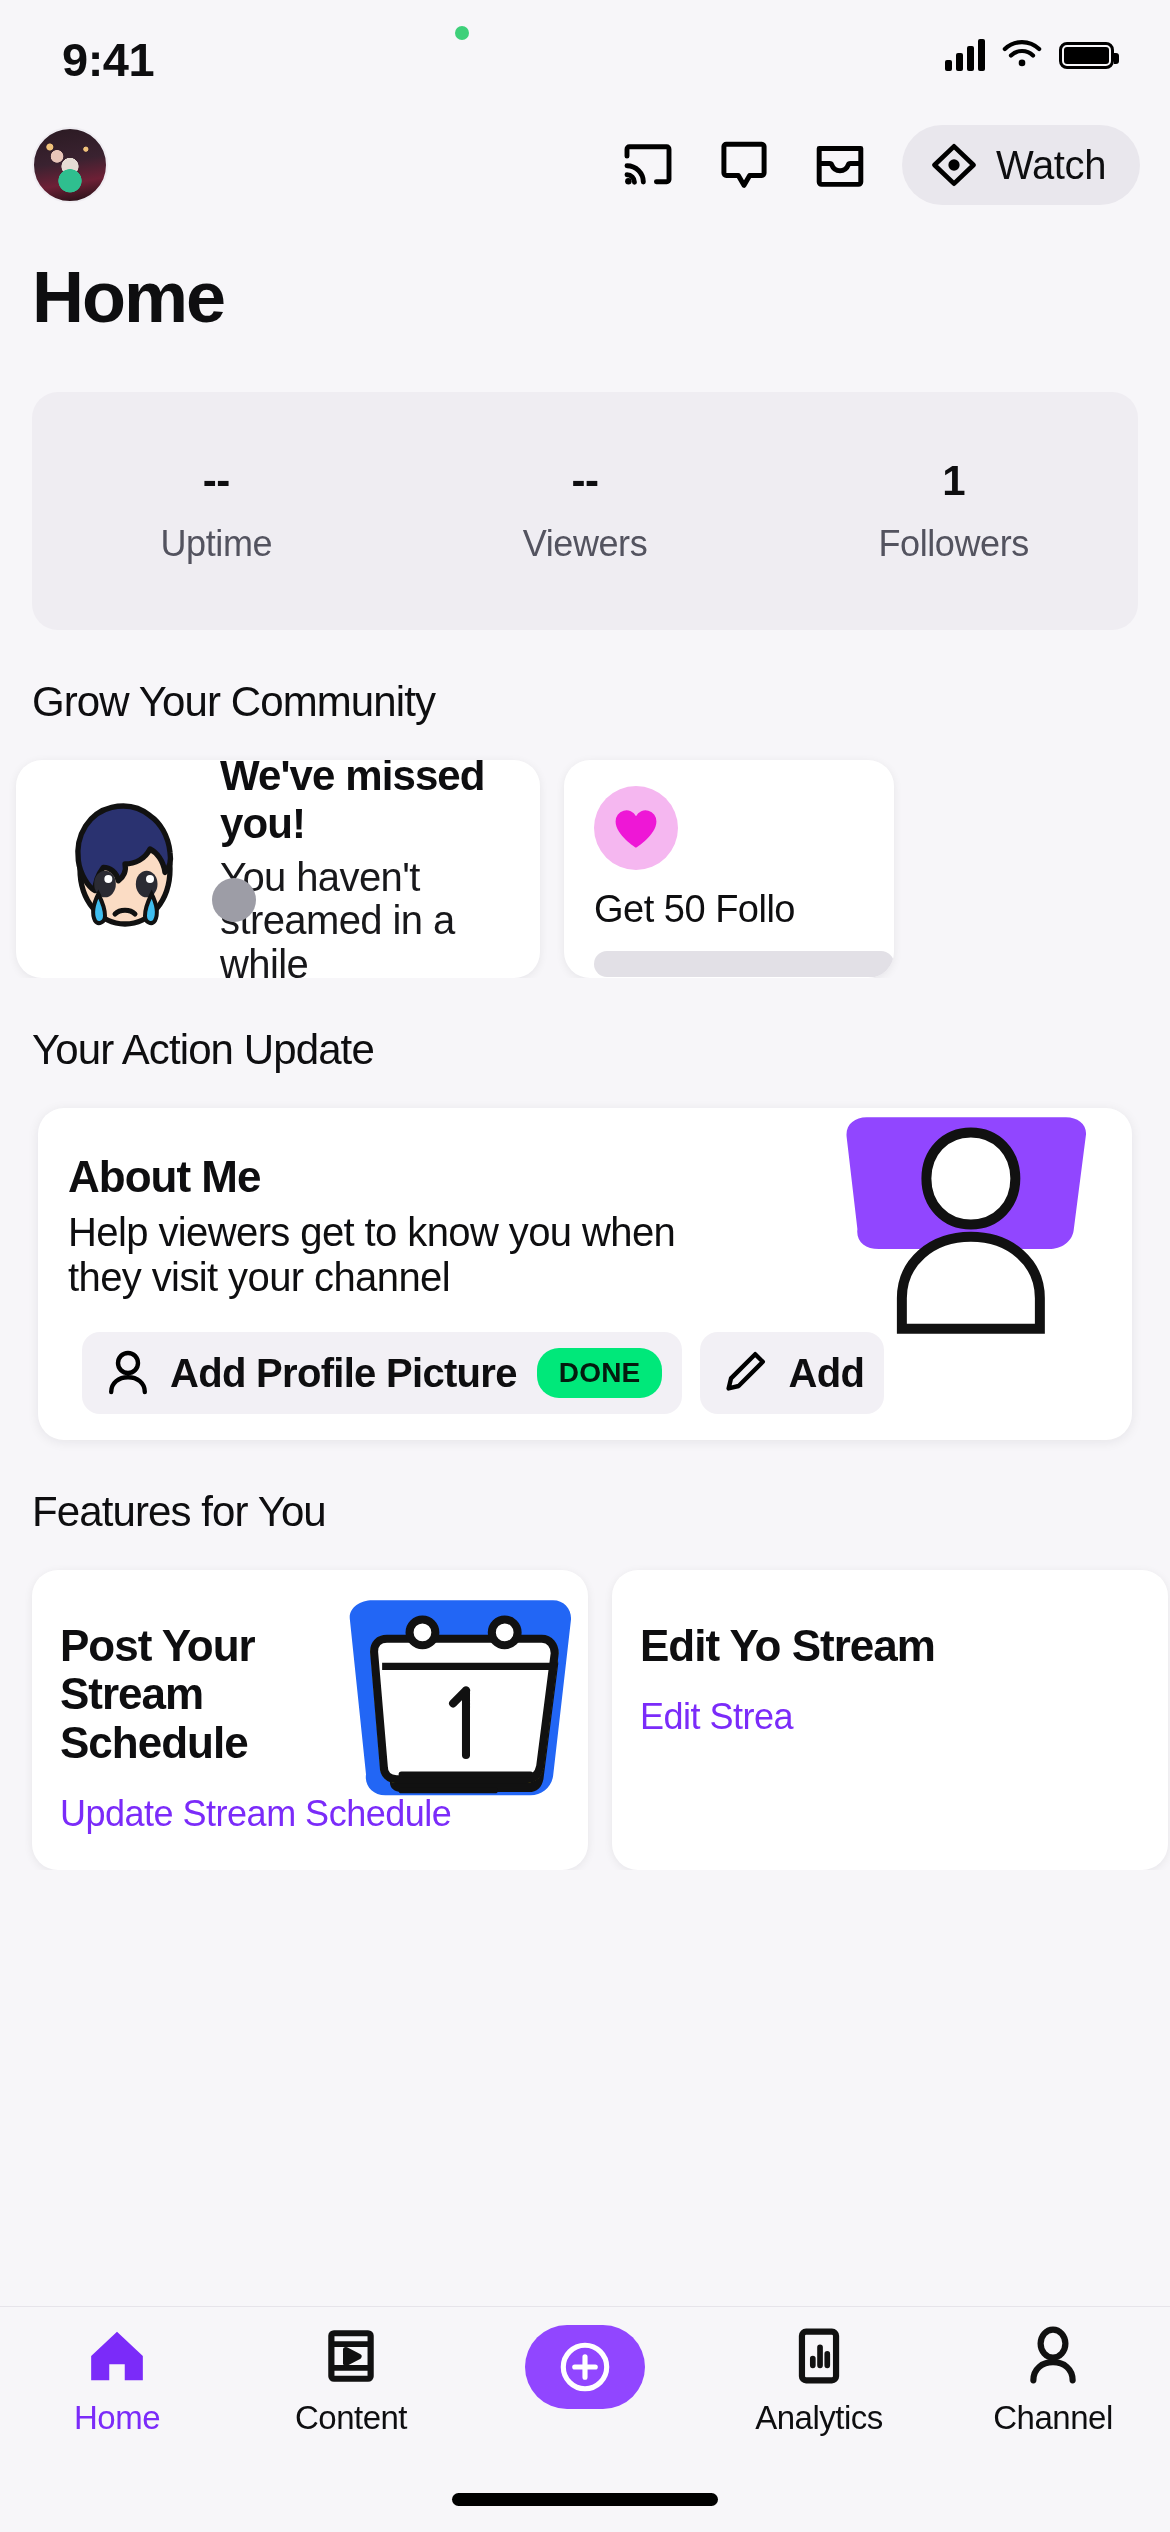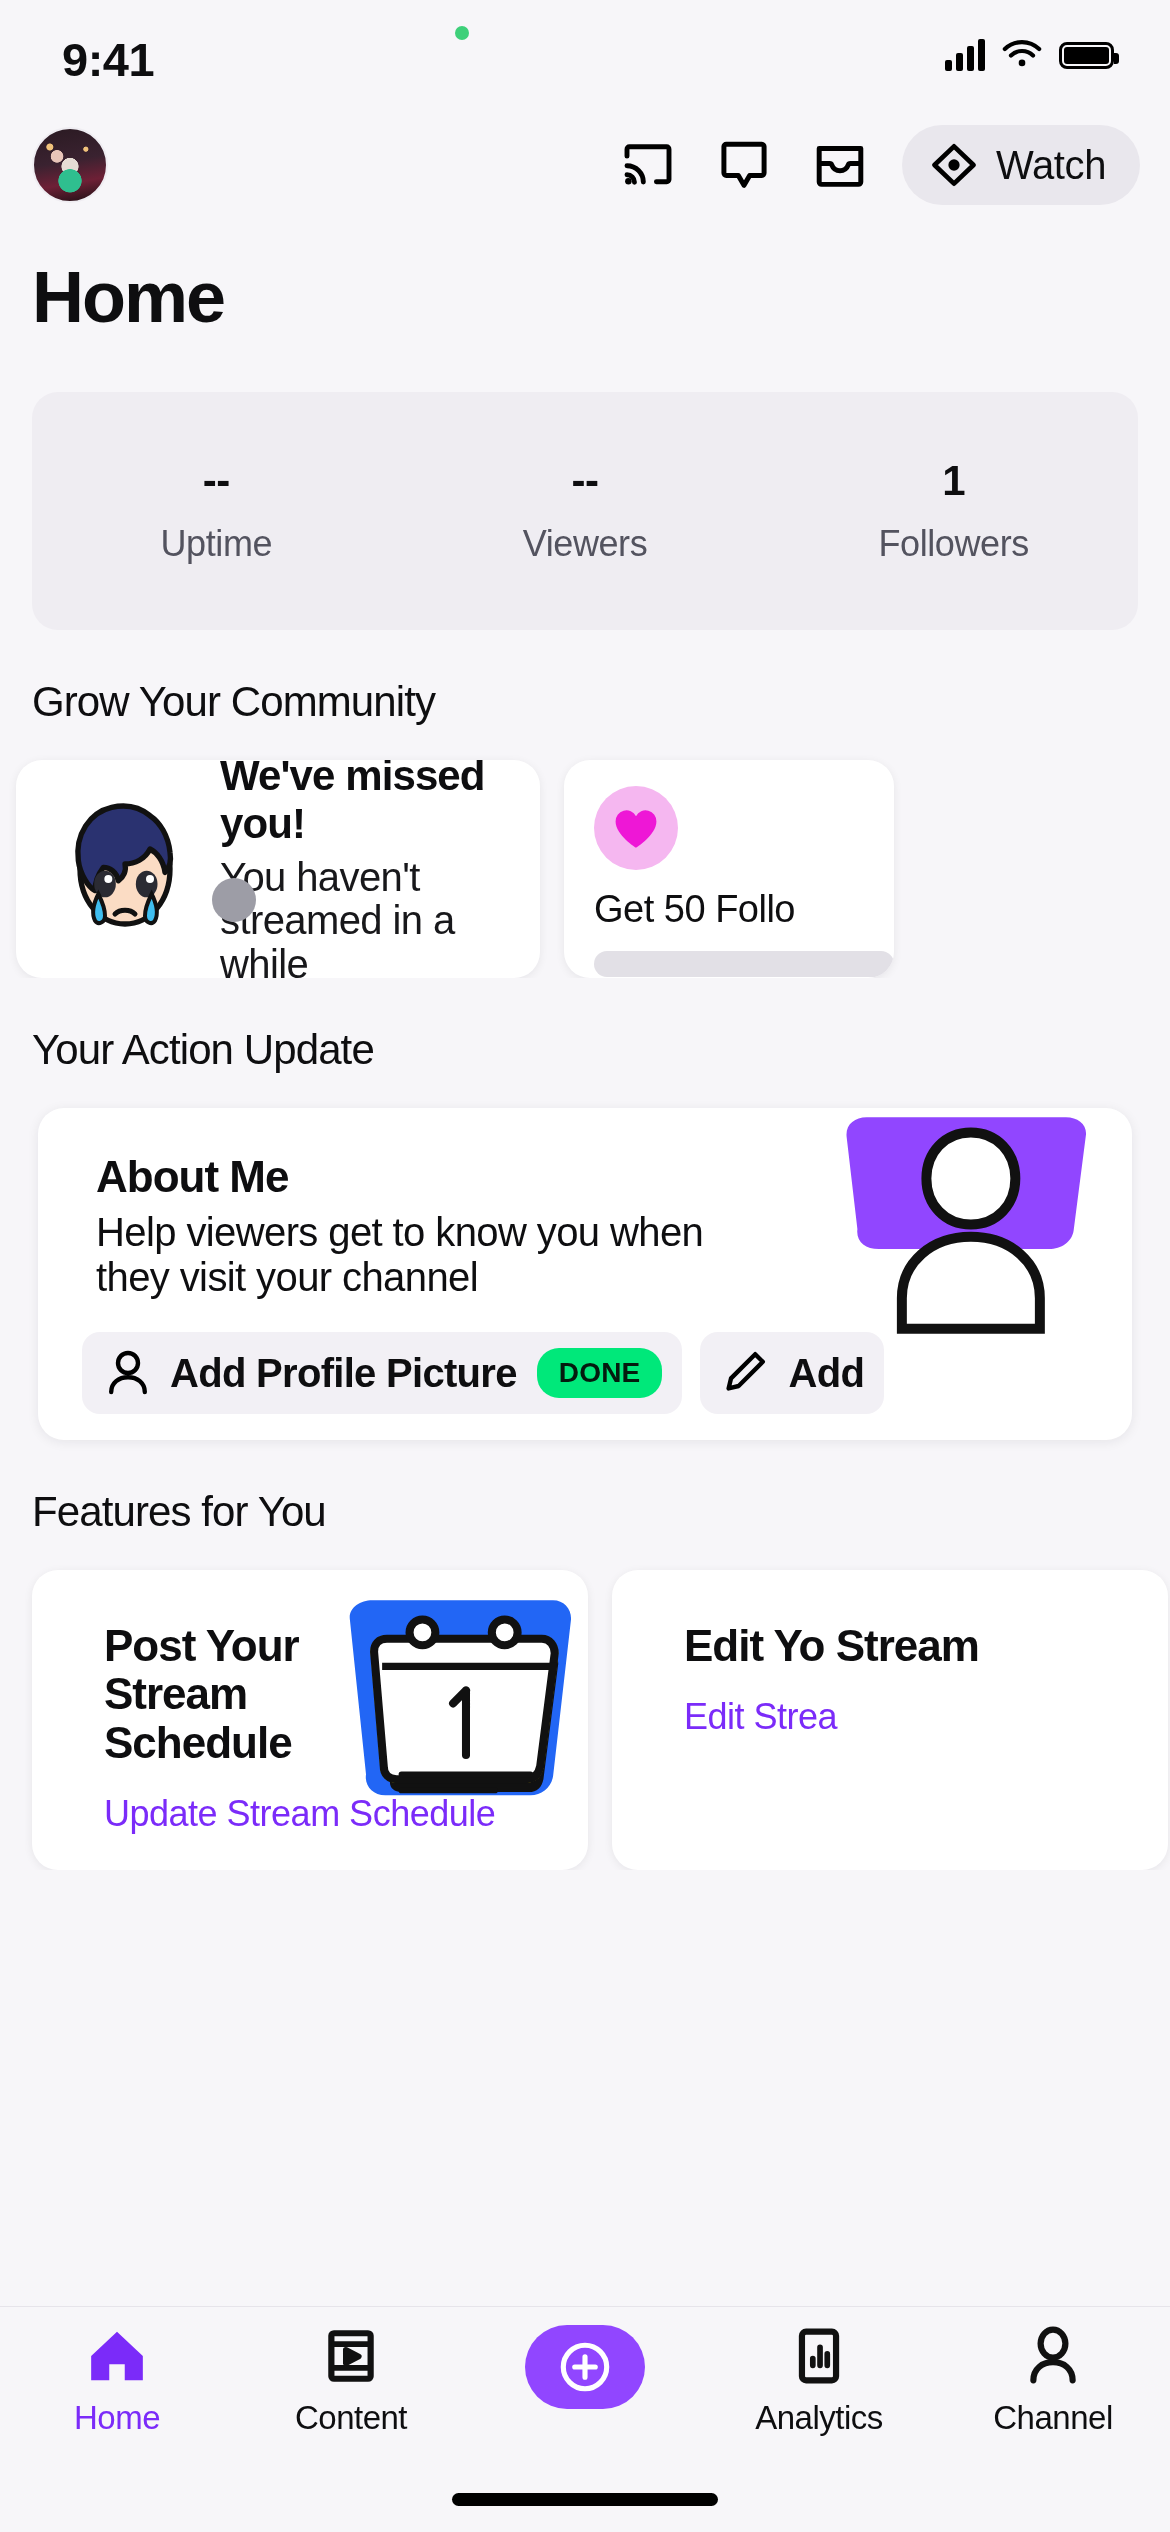--- a/index.html
+++ b/index.html
@@ -69,21 +69,21 @@
   .stat-label{ font-size:36px; color:#53535F; margin-top:18px; letter-spacing:-0.4px;}
 
   
   .section-title{
     font-size:42px; font-weight:400; letter-spacing:-0.9px;
     padding:48px 0 0 32px;
   }
 
   
   .carousel{ display:flex; gap:24px; padding:34px 0 0 16px; overflow:hidden; }
-  .card{ background:#fff; border-radius:26px; box-shadow:0 2px 10px rgba(20,20,35,.07); flex:0 0 auto;padding-left:28px; }
+  .card{ background:#fff; border-radius:26px; box-shadow:0 2px 10px rgba(20,20,35,.07); flex:0 0 auto; }
 
   
   #grow-card-1{ width:524px; height:218px; display:flex; align-items:center; padding:0 22px 0 24px; position:relative; overflow:hidden;}
   #grow-emoji{ width:170px;height:150px; flex:0 0 auto; position:relative; }
   #grow-text{ padding-left:10px; }
   #grow-title{ font-size:42px; font-weight:700; letter-spacing:-0.9px; }
   #grow-desc{ font-size:40px; color:#18181B; line-height:1.08; margin-top:8px; letter-spacing:-0.6px; }
   #grow-dot{ position:absolute; left:196px; bottom:56px; width:44px;height:44px;border-radius:50%;background:#9D9DA6;}
   #grow-card-2{ width:330px; height:218px; padding:26px 0 0 30px; overflow:hidden;}
   #heart-circle{ width:84px;height:84px;border-radius:50%;background:#F5B7F0;display:flex;align-items:center;justify-content:center;}
@@ -111,21 +111,21 @@
     border-radius:22px; padding:9px 22px; letter-spacing:0.2px;
   }
 
   
   #features-carousel{ padding-left:32px; }
   .feature-card{
     width:556px; height:300px; background:#fff; border-radius:26px;
     box-shadow:0 2px 10px rgba(20,20,35,.07); position:relative; overflow:hidden;
     flex:0 0 auto;
   }
-  .feature-text{ padding:52px 0 0 28px; width:330px; position:relative; z-index:2;margin-left:44px;}
+  .feature-text{ padding:52px 0 0 28px; width:330px; position:relative; z-index:2;}
   .feature-title{ font-size:44px; font-weight:700; line-height:1.1; letter-spacing:-1px;}
   .feature-link{ font-size:36px; color:#7B2BF9; margin-top:26px; display:flex; align-items:center; gap:14px; letter-spacing:-0.5px; white-space:nowrap;}
   .feature-art{ position:absolute; right:-8px; top:14px; width:260px; height:250px; }
 
   
   #bottom-nav{
     position:absolute; left:0; bottom:0; width:1170px; height:226px;
     background:#F7F6F9; border-top:1px solid #E6E4EA;
     display:flex; align-items:flex-start; padding-top:18px;
   }

